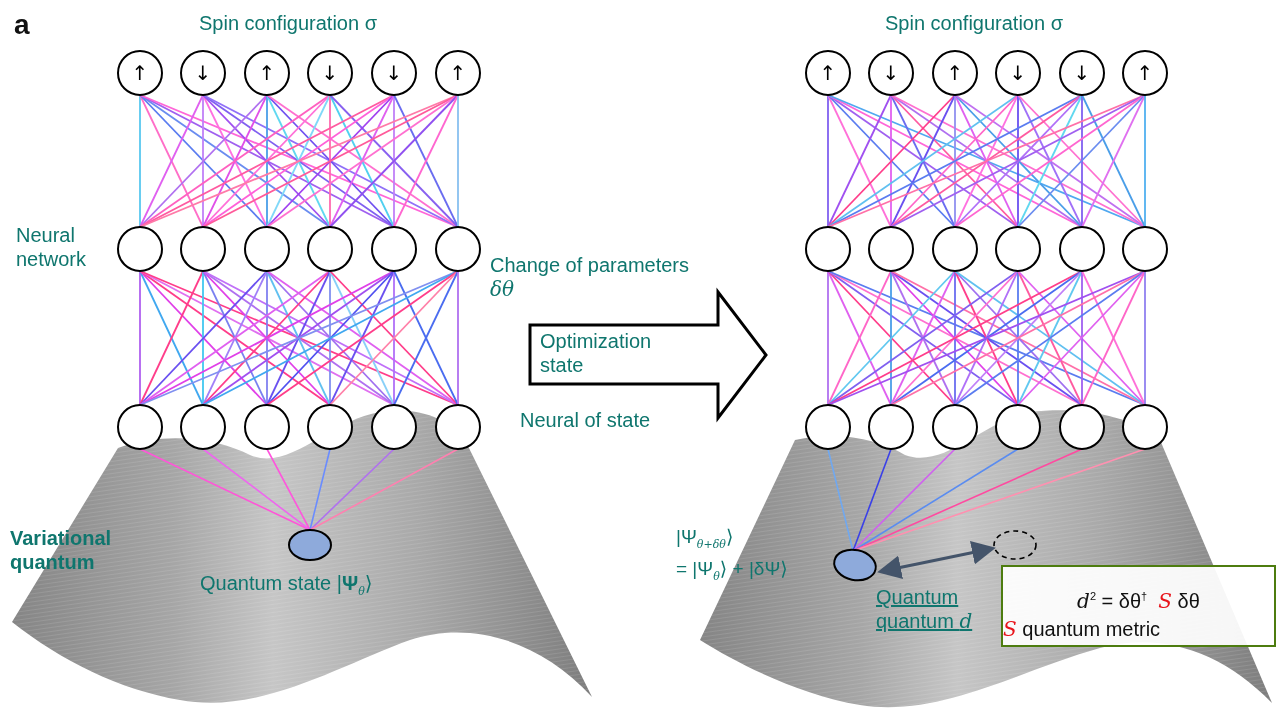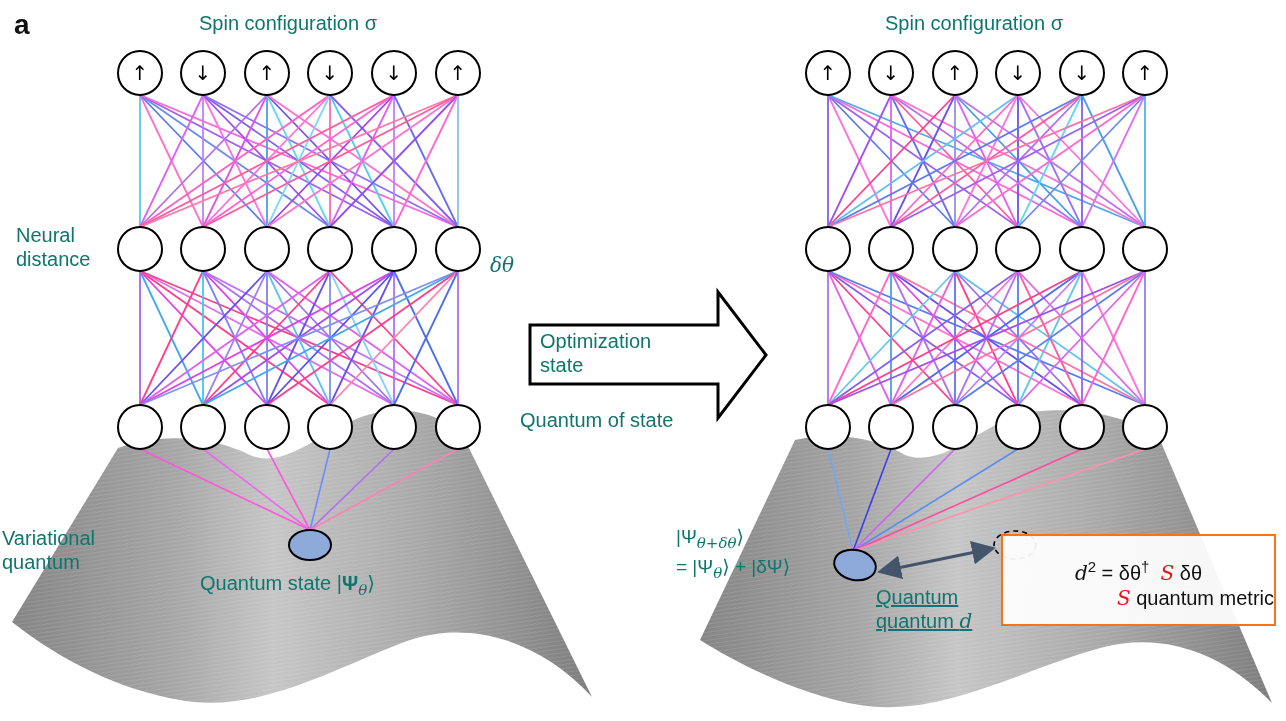--- a/index.html
+++ b/index.html
@@ -4,25 +4,25 @@
 <style>
   html, body { margin:0; padding:0; background:#ffffff; }
   body { width:1286px; height:721px; position:relative; overflow:hidden;
          font-family:"Liberation Sans", "DejaVu Sans", sans-serif; color:#111; }
   #stage { position:absolute; left:0; top:0; width:1286px; height:721px; }
   .txt { position:absolute; font-size:20px; line-height:24px; white-space:nowrap; color:#0f766e; }
   .center { }
   .ital { font-style:italic; font-family:"DejaVu Serif", "Liberation Serif", serif; }
   .panel-label { position:absolute; left:14px; top:10px; font-size:28px; font-weight:bold; line-height:30px; }
   .red { color:#e8141b; }
-  .metric-box { position:absolute; left:1001px; top:534px; width:275px; height:92px;
-                border:2px solid #f97316; background:rgba(255,255,255,0.93); box-sizing:border-box; }
+  .metric-box { position:absolute; left:1001px; top:565px; width:275px; height:82px;
+                border:2px solid #4d7c0f; background:rgba(255,255,255,0.93); box-sizing:border-box; }
   .metric-box .l1 { position:absolute; left:0; right:0; top:22px; text-align:center; font-size:20px; }
-  .metric-box .l2 { position:absolute; left:0; right:0; top:50px; text-align:right; font-size:20px; }
-  sub, sup { font-size:15px;margin-top:20px; }
+  .metric-box .l2 { position:absolute; left:0; right:0; top:50px; text-align:left; font-size:20px; }
+  sub, sup { font-size:11px;margin-top:20px; }
 </style>
 </head>
 <body>
 
 <div id="stage">
   <svg id="svg" width="1286" height="721" viewBox="0 0 1286 721">
     <defs>
       <linearGradient id="mgradL" x1="0" y1="0" x2="1" y2="0">
         <stop offset="0" stop-color="#858585"></stop>
         <stop offset="0.28" stop-color="#a6a6a6"></stop>
@@ -357,40 +357,41 @@
     <path d="M530,325 L718,325 L718,292 L766,355 L718,418 L718,384 L530,384 Z" fill="#ffffff" stroke="#000" stroke-width="3" stroke-linejoin="miter"></path>
   </svg>
 
   
   <div class="panel-label">a</div>
 
   
   <div class="txt" style="left:199px; top:11px;">Spin configuration σ</div>
   <div class="txt center" style="left:16px; top:223px; width:90px;">
     <div>Neural</div>
-    <div>distance</div>
-  </div>
-  <div class="txt center" style="left:2px; top:526px; width:126px;">
+    <div>network</div>
+  </div>
+  <div class="txt center" style="left:10px; top:526px; width:126px;font-weight:bold;">
     <div>Variational</div>
     <div>quantum</div>
   </div>
   <div class="txt" style="left:200px; top:571px;">
     <span>Quantum state |</span><b>Ψ</b><sub class="ital">θ</sub><span>⟩</span>
   </div>
 
   
   <div class="txt center" style="left:490px; top:253px; width:310px;">
+    <div>Change of parameters</div>
     <div class="ital">δθ</div>
   </div>
   <div class="txt center" style="left:540px; top:329px; width:170px;">
     <div>Optimization</div>
     <div>state</div>
   </div>
   <div class="txt center" style="left:520px; top:408px; width:250px;">
-    <div>Quantum of state</div>
+    <div>Neural of state</div>
   </div>
 
   
   <div class="txt" style="left:885px; top:11px;">Spin configuration σ</div>
 
   <div class="txt" style="left:676px; top:525px; font-size:19px;">
     <div><span>|Ψ</span><sub class="ital">θ+δθ</sub><span>⟩</span></div>
     <div><span>= |Ψ</span><sub class="ital">θ</sub><span>⟩ + |δΨ⟩</span></div>
   </div>
 

